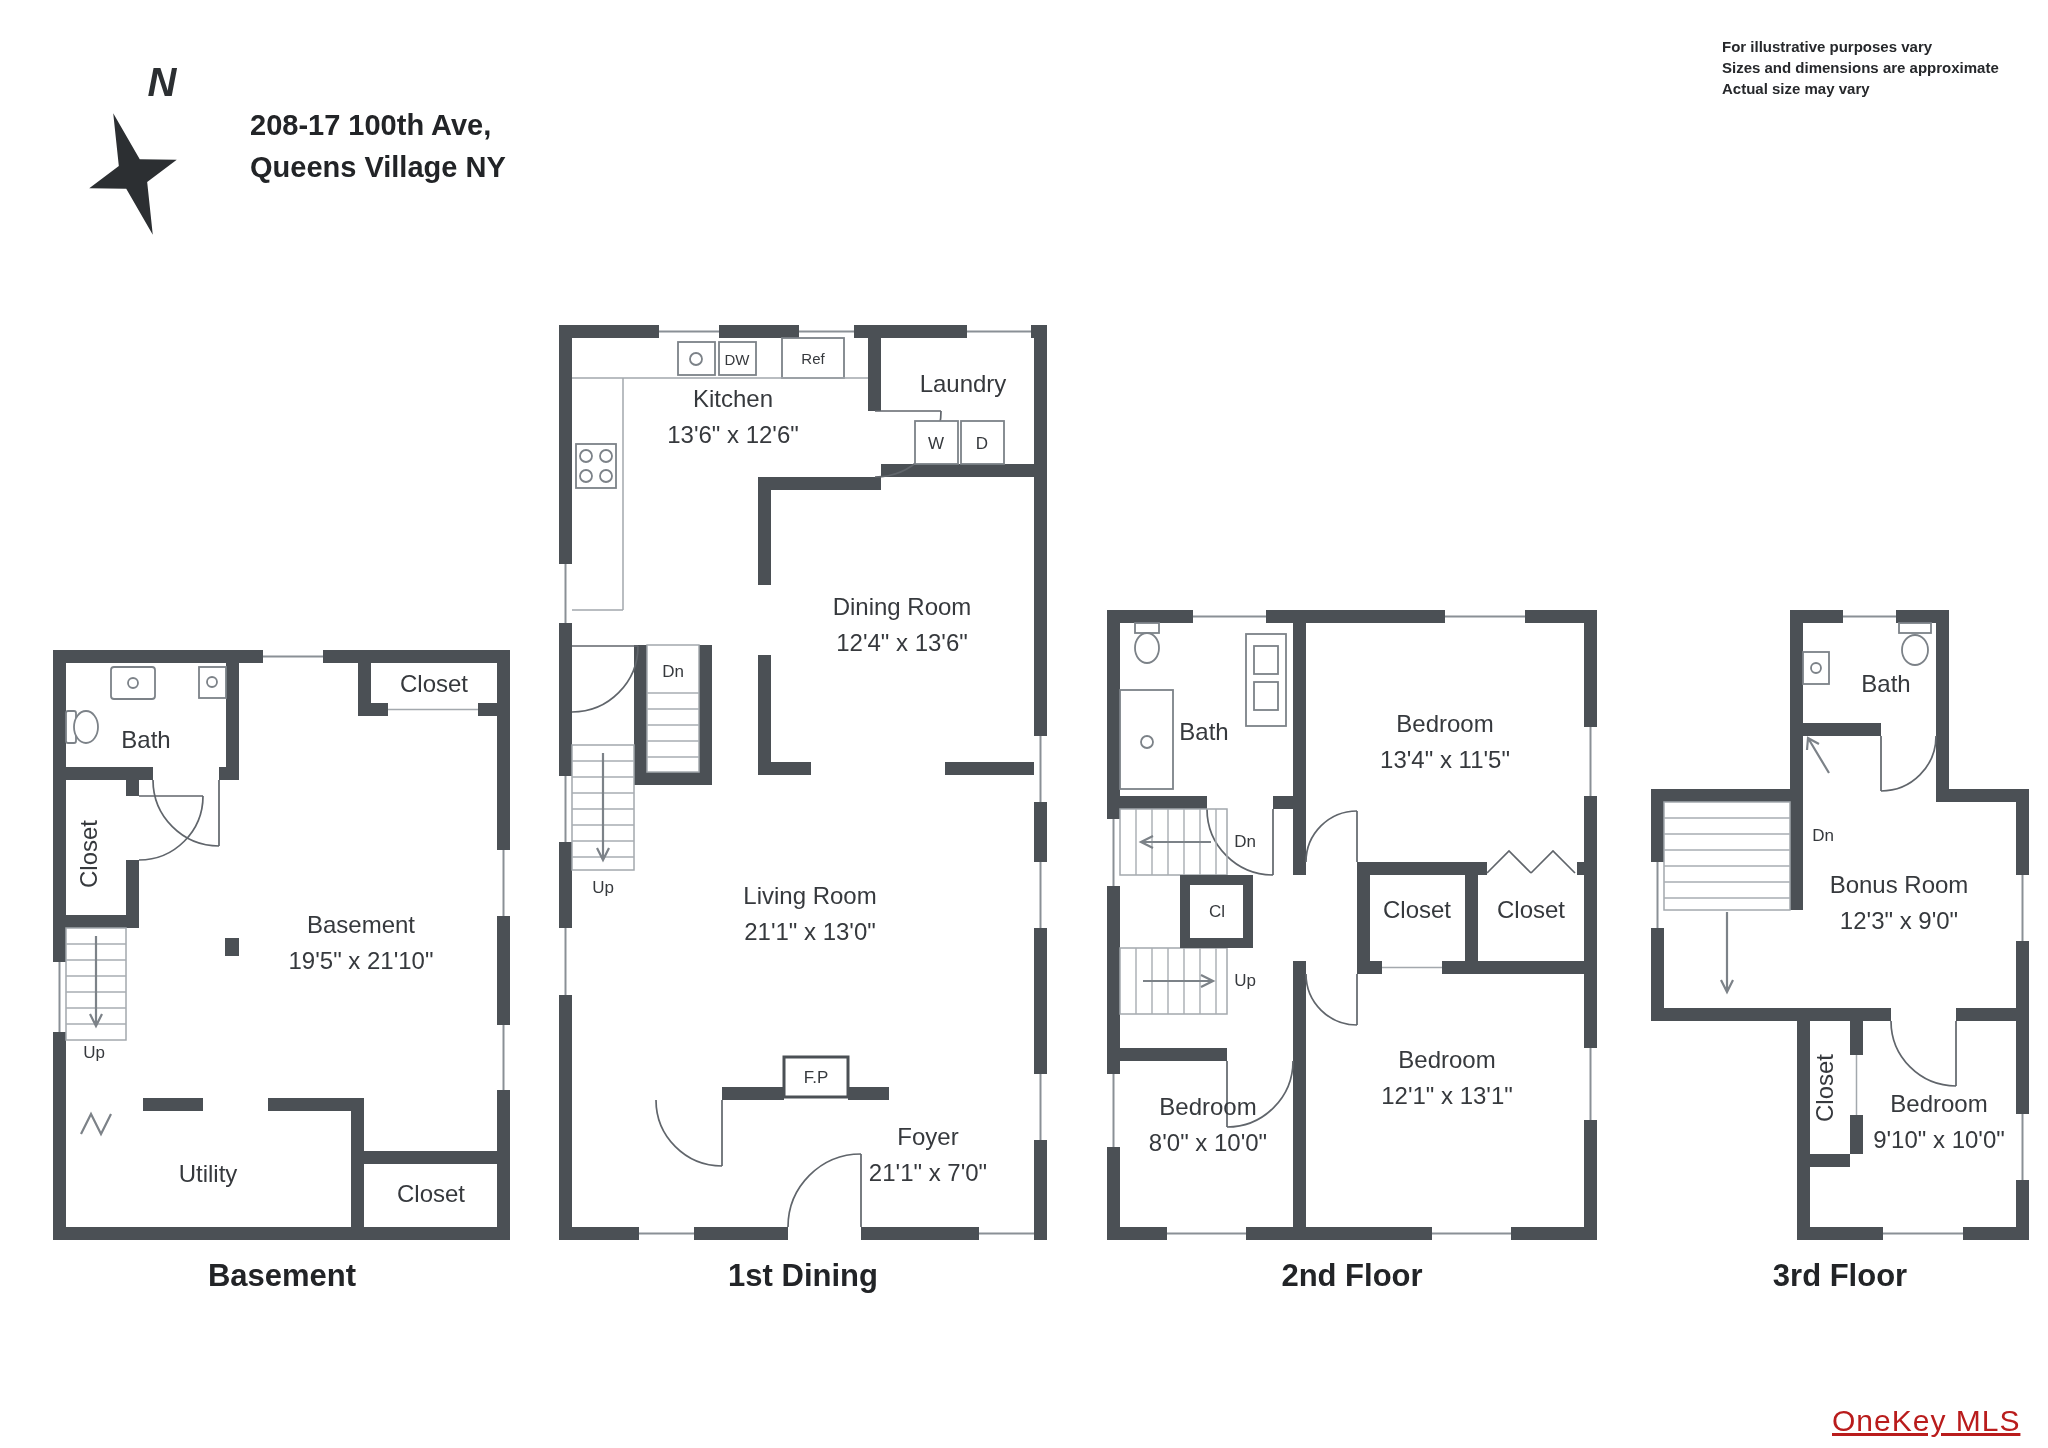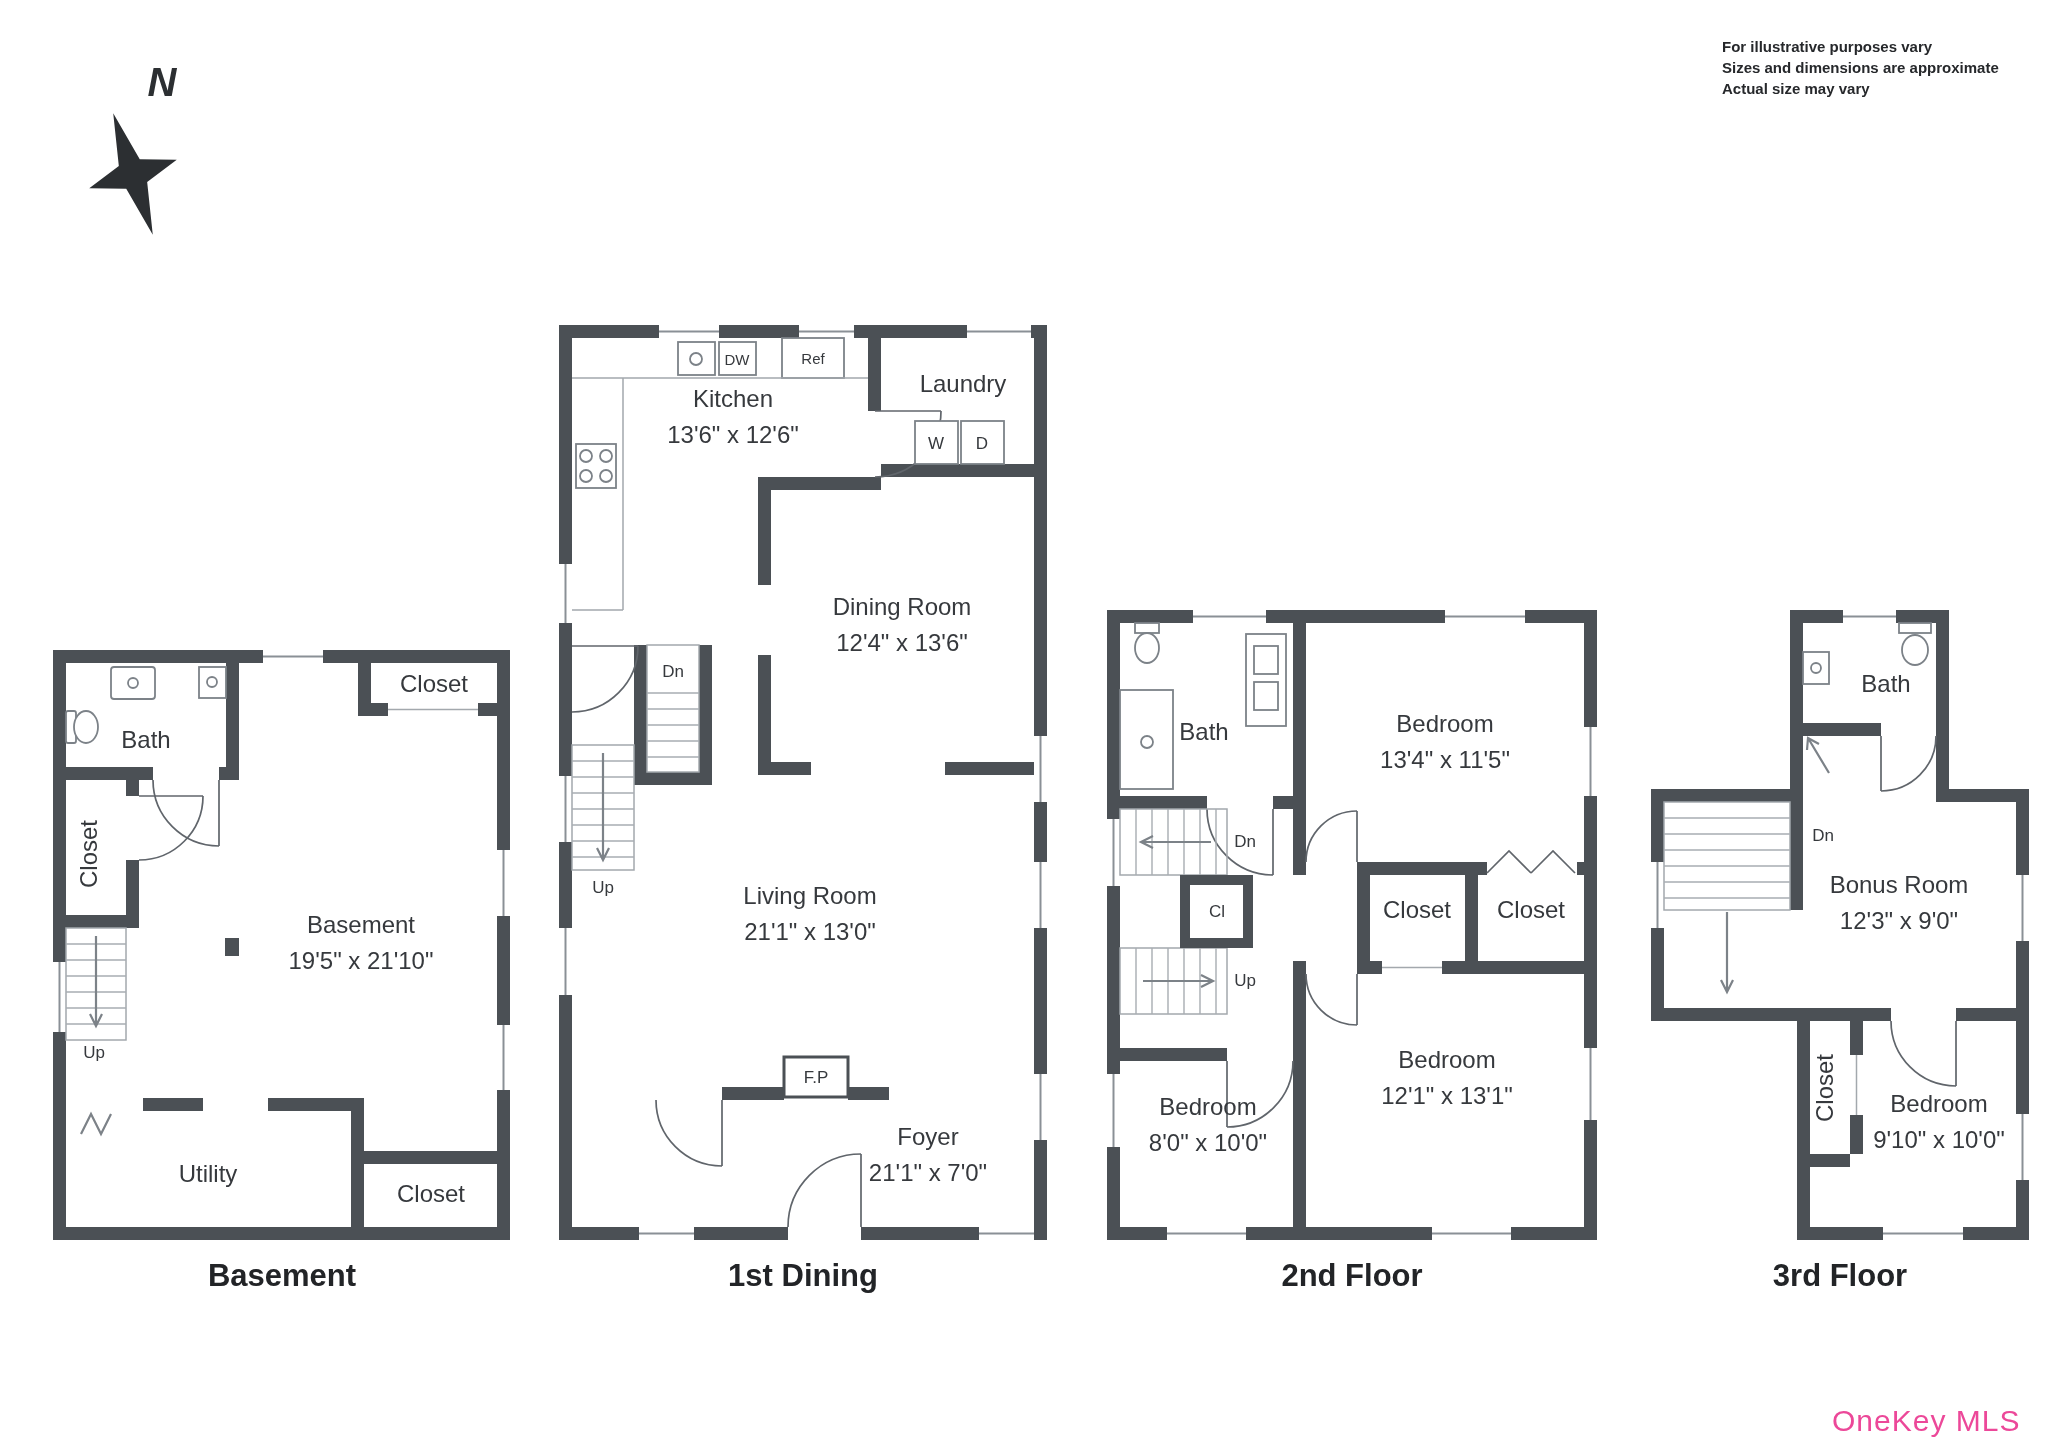--- a/index.html
+++ b/index.html
@@ -4,21 +4,21 @@
 <style>
   html,body{margin:0;padding:0;background:#fff;}
   .page{position:relative;width:2048px;height:1448px;background:#fff;overflow:hidden;
         font-family:"Liberation Sans",sans-serif;}
   .addr{position:absolute;left:250px;top:104px;font-size:29px;font-weight:bold;
         color:#222427;line-height:42px;}
   .disc{position:absolute;left:1722px;top:36px;font-size:15px;font-weight:600;
         color:#26282b;line-height:21px;}
   .floor-title{position:absolute;top:1258px;transform:translateX(-50%);
         font-size:31px;font-weight:bold;color:#222427;white-space:nowrap;}
-  .watermark{position:absolute;left:1832px;top:1404px;font-size:30px;color:#ec4899;letter-spacing:1px;}
+  .watermark{position:absolute;left:1832px;top:1404px;font-size:30px;color:#b91c1c;letter-spacing:1px;text-decoration:underline;}
   svg{position:absolute;}
   .wall{fill:var(--wall,#4b5055);}
   .win{fill:#ffffff;}
   .winline{stroke:#8a9096;stroke-width:2;}
   .thin{stroke:#a3a8ad;stroke-width:1.5;fill:none;}
   .door{stroke:#60656b;stroke-width:1.7;fill:none;}
   .fix{stroke:#7c8288;stroke-width:1.8;fill:#ffffff;}
   .tread{stroke:#a8adb2;stroke-width:1.4;fill:none;}
   .arrow{stroke:#7c8288;stroke-width:2.2;fill:none;}
   .fpbox{fill:#fff;stroke:var(--wall,#4b5055);stroke-width:3;}
@@ -31,20 +31,24 @@
 </head>
 <body>
 
 <div class="page">
 
   <svg style="left:70px;top:52px" width="180" height="220" viewBox="0 0 180 220">
     <path d="M0 -64 L11 -12 L46 0 L11 12 L0 64 L-11 12 L-46 0 L-11 -12 Z" transform="translate(63,122) rotate(-18)" fill="#2c2f32"></path>
     <text class="compass-n" x="92" y="44">N</text>
   </svg>
 
+  <div class="addr">
+    <div>208-17 100th Ave,</div>
+    <div>Queens Village NY</div>
+  </div>
 
   <div class="disc">
     <div>For illustrative purposes vary</div>
     <div>Sizes and dimensions are approximate</div>
     <div>Actual size may vary</div>
   </div>
 
   <svg style="left:53px;top:650px" width="457" height="590" viewBox="0 0 457 590">
     <g class="wall" shape-rendering="crispEdges">
       <rect x="0" y="0" width="457" height="13"></rect>

